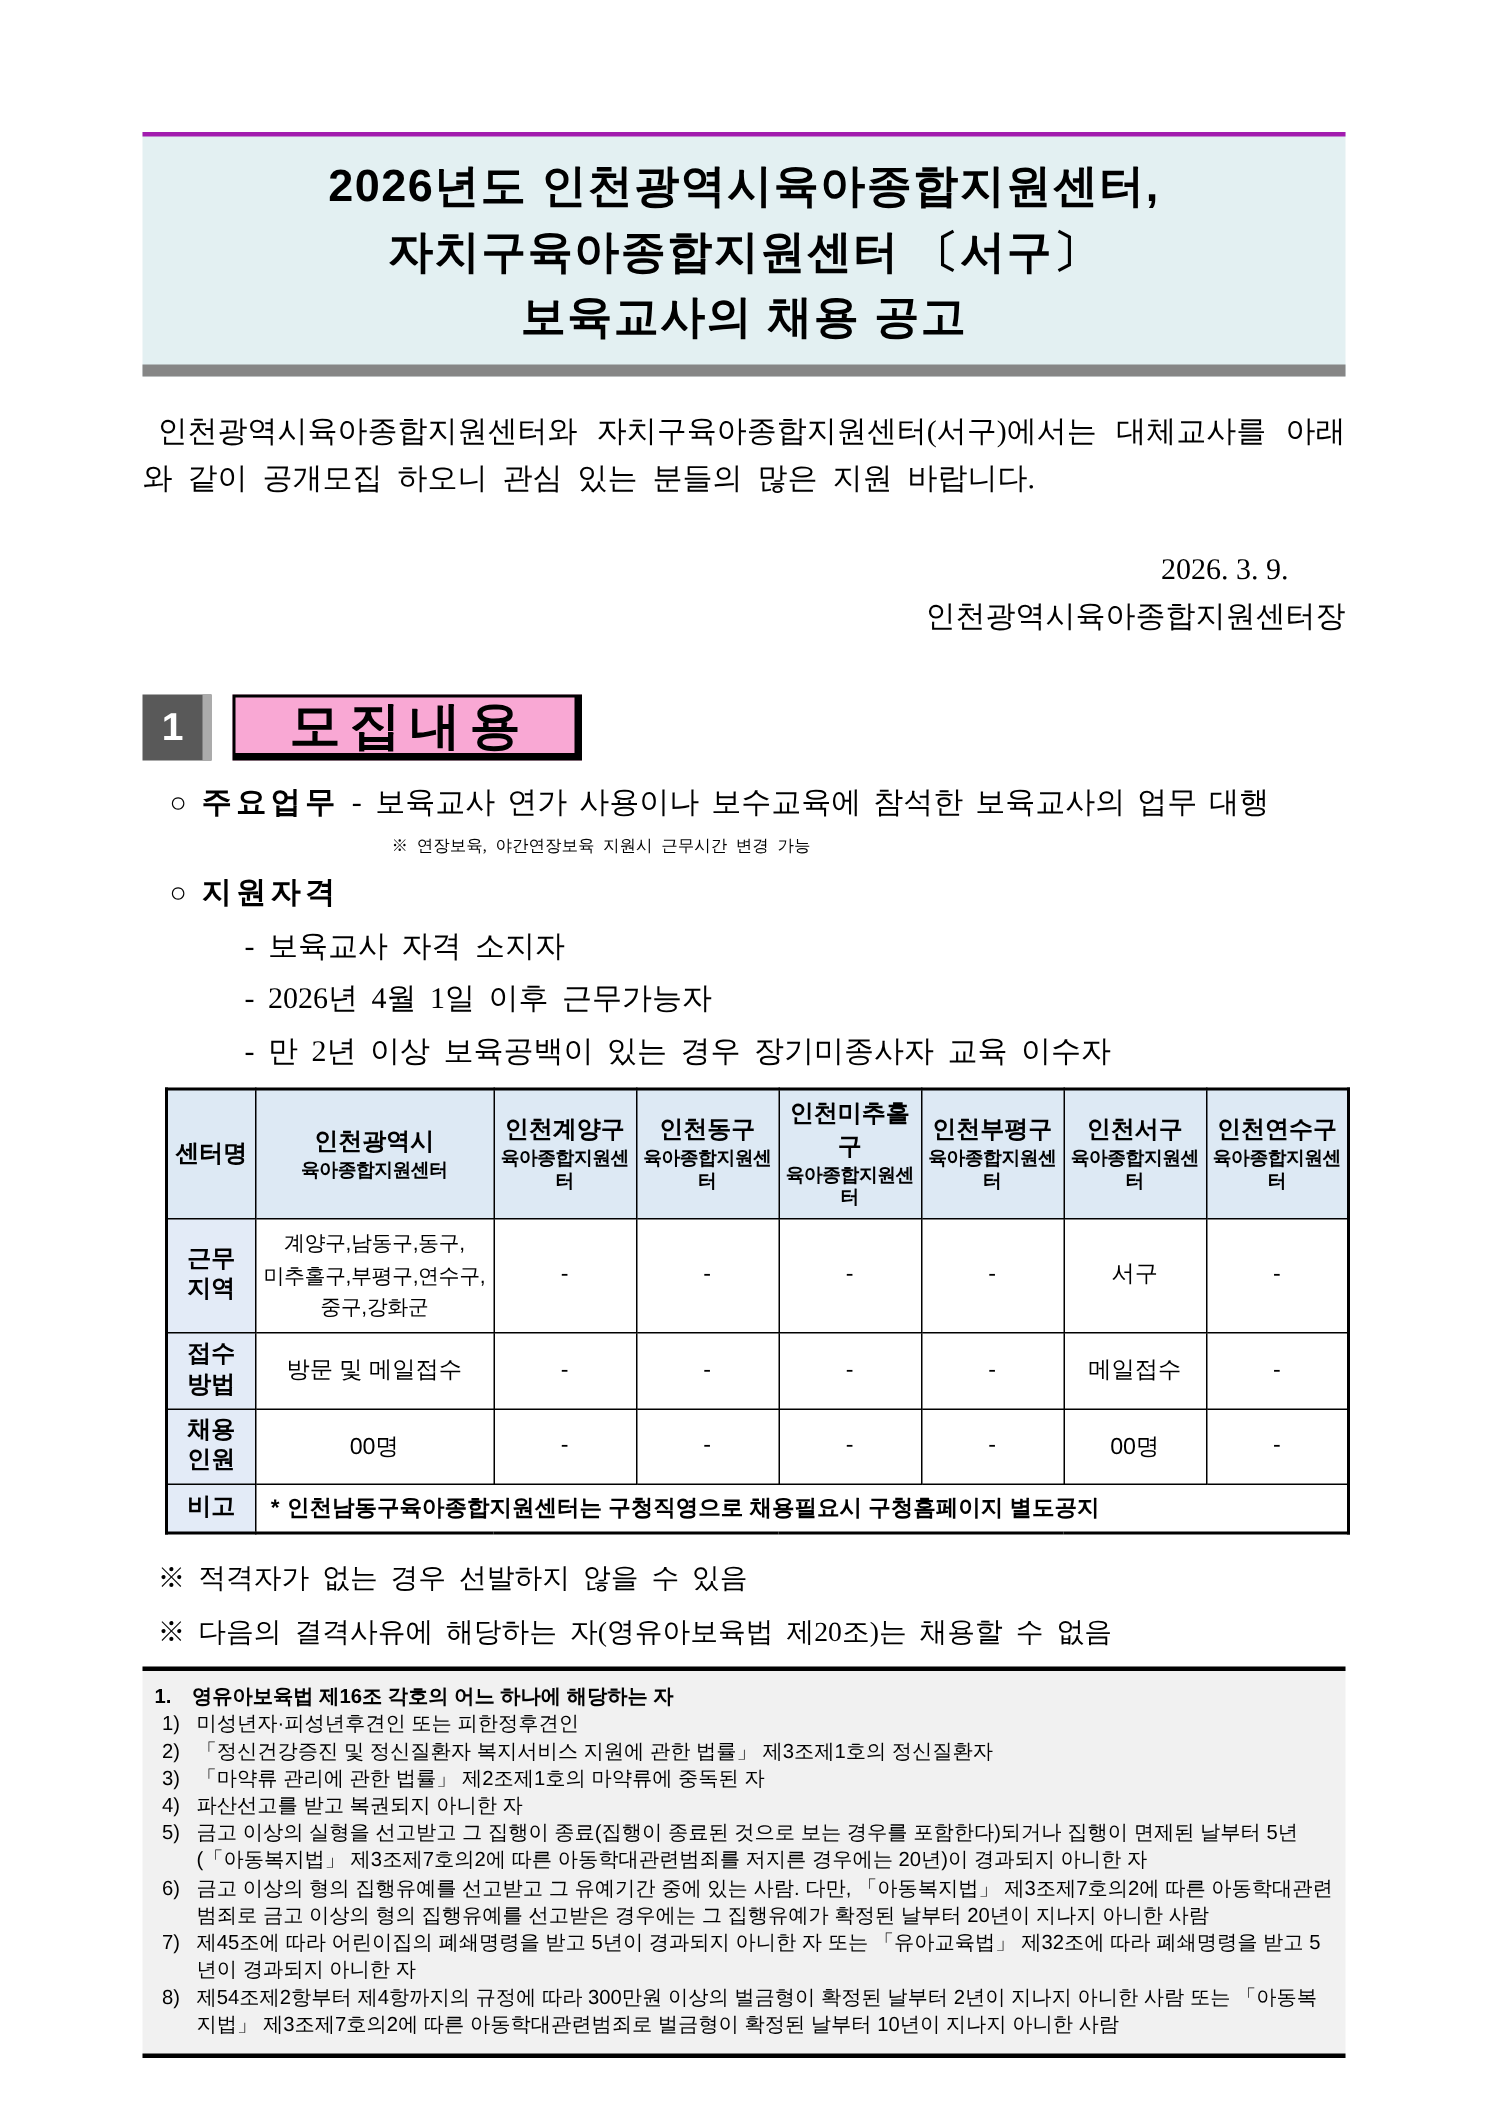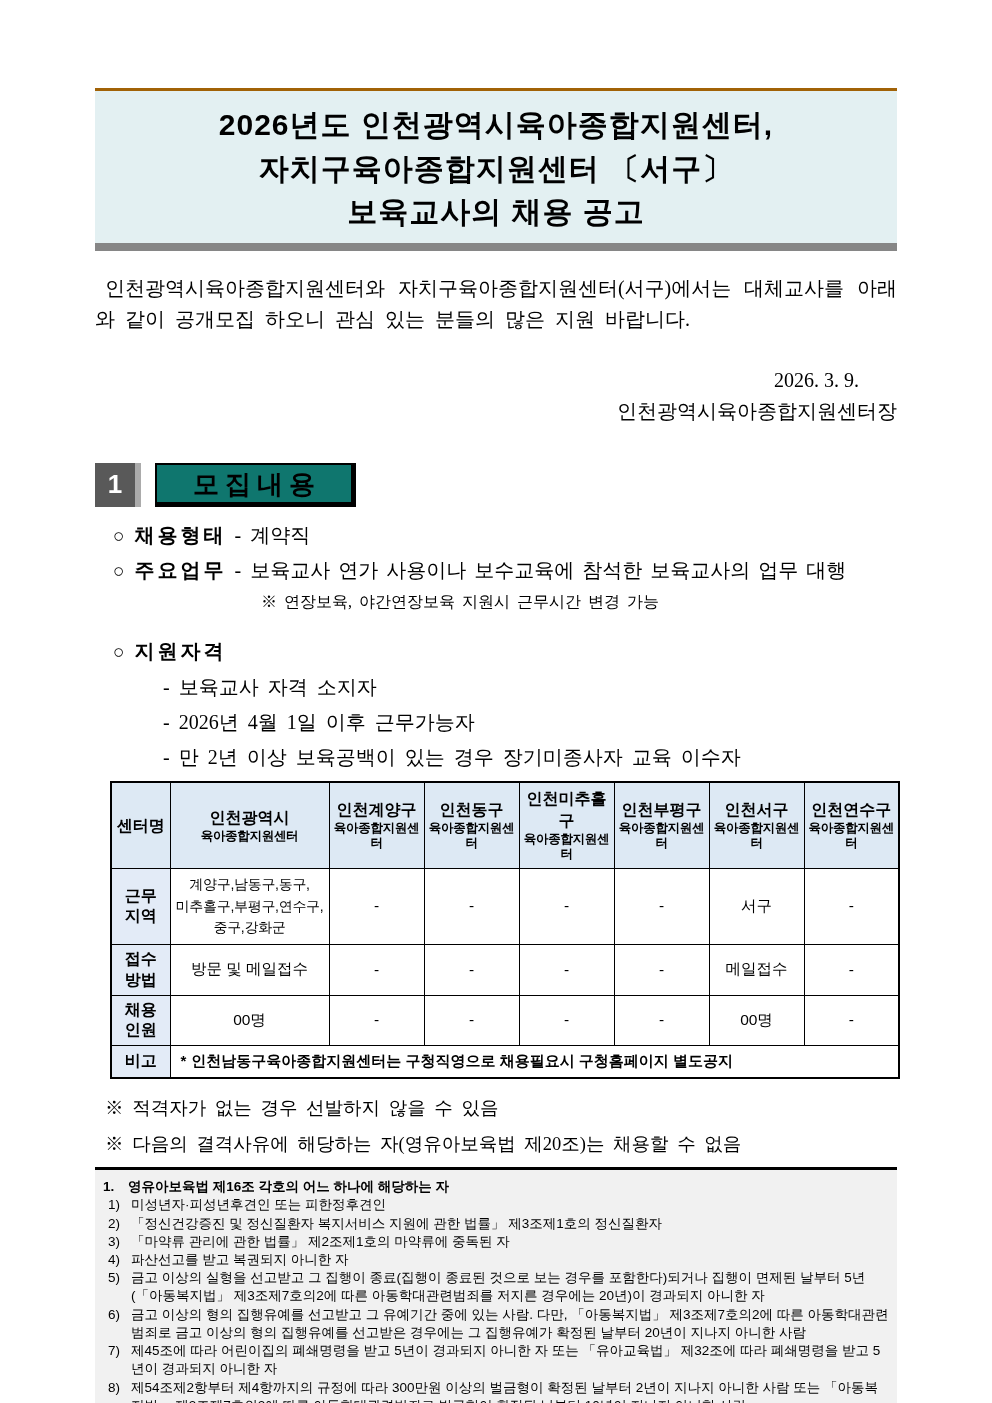--- a/index.html
+++ b/index.html
@@ -9,21 +9,21 @@
     background: #ffffff;
     color: #000;
     font-family: "Liberation Serif", "DejaVu Serif", serif;
     overflow: hidden;
   }
   .page { width: 802px; margin: 0 auto; padding-top: 88px; }
 
   
   .banner {
     background: #e3f0f2;
-    border-top: 3px solid #a16207;
+    border-top: 3px solid #a21caf;
     border-bottom: 8px solid #868686;
     padding: 12px 0 9px;
     text-align: center;
   }
   .banner .t {
     font-family: "Liberation Sans", "DejaVu Sans", sans-serif;
     font-weight: 700;
     font-size: 30px;
     line-height: 1.45;
     letter-spacing: 1px;
@@ -42,34 +42,34 @@
   .dateblock .date { padding-right: 38px; }
 
   
   .section-head { margin-top: 36px; display: flex; align-items: stretch; height: 44px; }
   .badge {
     width: 46px; background: #595959; border-right: 6px solid #ababab;
     color: #fff; font-family: "Liberation Sans", sans-serif; font-weight: 700;
     font-size: 26px; display: flex; align-items: center; justify-content: center;
   }
   .sec-box {
-    margin-left: 14px; background: #0f766e;
+    margin-left: 14px; background: #f9a8d4;
     border: 2px solid #000; border-right-width: 5px; border-bottom-width: 5px;
     padding: 2px 30px 0 36px; min-width: 190px; text-align: center;
-    font-family: "Liberation Sans", sans-serif; font-weight: 700; font-size: 26px;
+    font-family: "Liberation Sans", sans-serif; font-weight: 700; font-size: 34px;
     letter-spacing: 6px; display: flex; align-items: center; justify-content: center;
   }
 
   
   .bullets { margin-top: 14px; padding-left: 18px; font-size: 20px; }
   .b-item { margin-bottom: 7px; line-height: 1.42; word-spacing: 3px; }
   .b-item .bullet { margin-right: 10px; font-size: 19px; }
   .b-item .label { font-weight: 700; letter-spacing: 3px; }
   .b-item .sep { margin: 0 9px 0 8px; }
-  .wnote { margin: 1px 0 24px 148px; font-size: 16px; word-spacing: 3px; }
+  .wnote { margin: 1px 0 10px 148px; font-size: 11px; word-spacing: 3px; }
   .sub-items { margin-left: 50px; }
   .sub-items .sub { margin-bottom: 7px; line-height: 1.4; word-spacing: 4px; font-size: 20px; }
 
   
   table {
     margin: 10px 0 0 15px; width: 788px; table-layout: fixed;
     border-collapse: collapse; font-family: "Liberation Sans", "DejaVu Sans", sans-serif;
   }
   th, td { border: 1.5px solid #000; text-align: center; vertical-align: middle; }
   table { border: 2px solid #000; }
@@ -123,23 +123,20 @@
     <div class="signer">인천광역시육아종합지원센터장</div>
   </div>
 
   <div class="section-head">
     <div class="badge">1</div>
     <div class="sec-box">모집내용</div>
   </div>
 
   <div class="bullets">
     <div class="b-item">
-      <span class="bullet">○</span><span class="label">채용형태</span><span class="sep">-</span><span class="value">계약직</span>
-    </div>
-    <div class="b-item">
       <span class="bullet">○</span><span class="label">주요업무</span><span class="sep">-</span><span class="value">보육교사 연가 사용이나 보수교육에 참석한 보육교사의 업무 대행</span>
     </div>
     <div class="wnote">※ 연장보육, 야간연장보육 지원시 근무시간 변경 가능</div>
     <div class="b-item">
       <span class="bullet">○</span><span class="label">지원자격</span>
     </div>
     <div class="sub-items">
       <div class="sub">- 보육교사 자격 소지자</div>
       <div class="sub">- 2026년 4월 1일 이후 근무가능자</div>
       <div class="sub">- 만 2년 이상 보육공백이 있는 경우 장기미종사자 교육 이수자</div>

